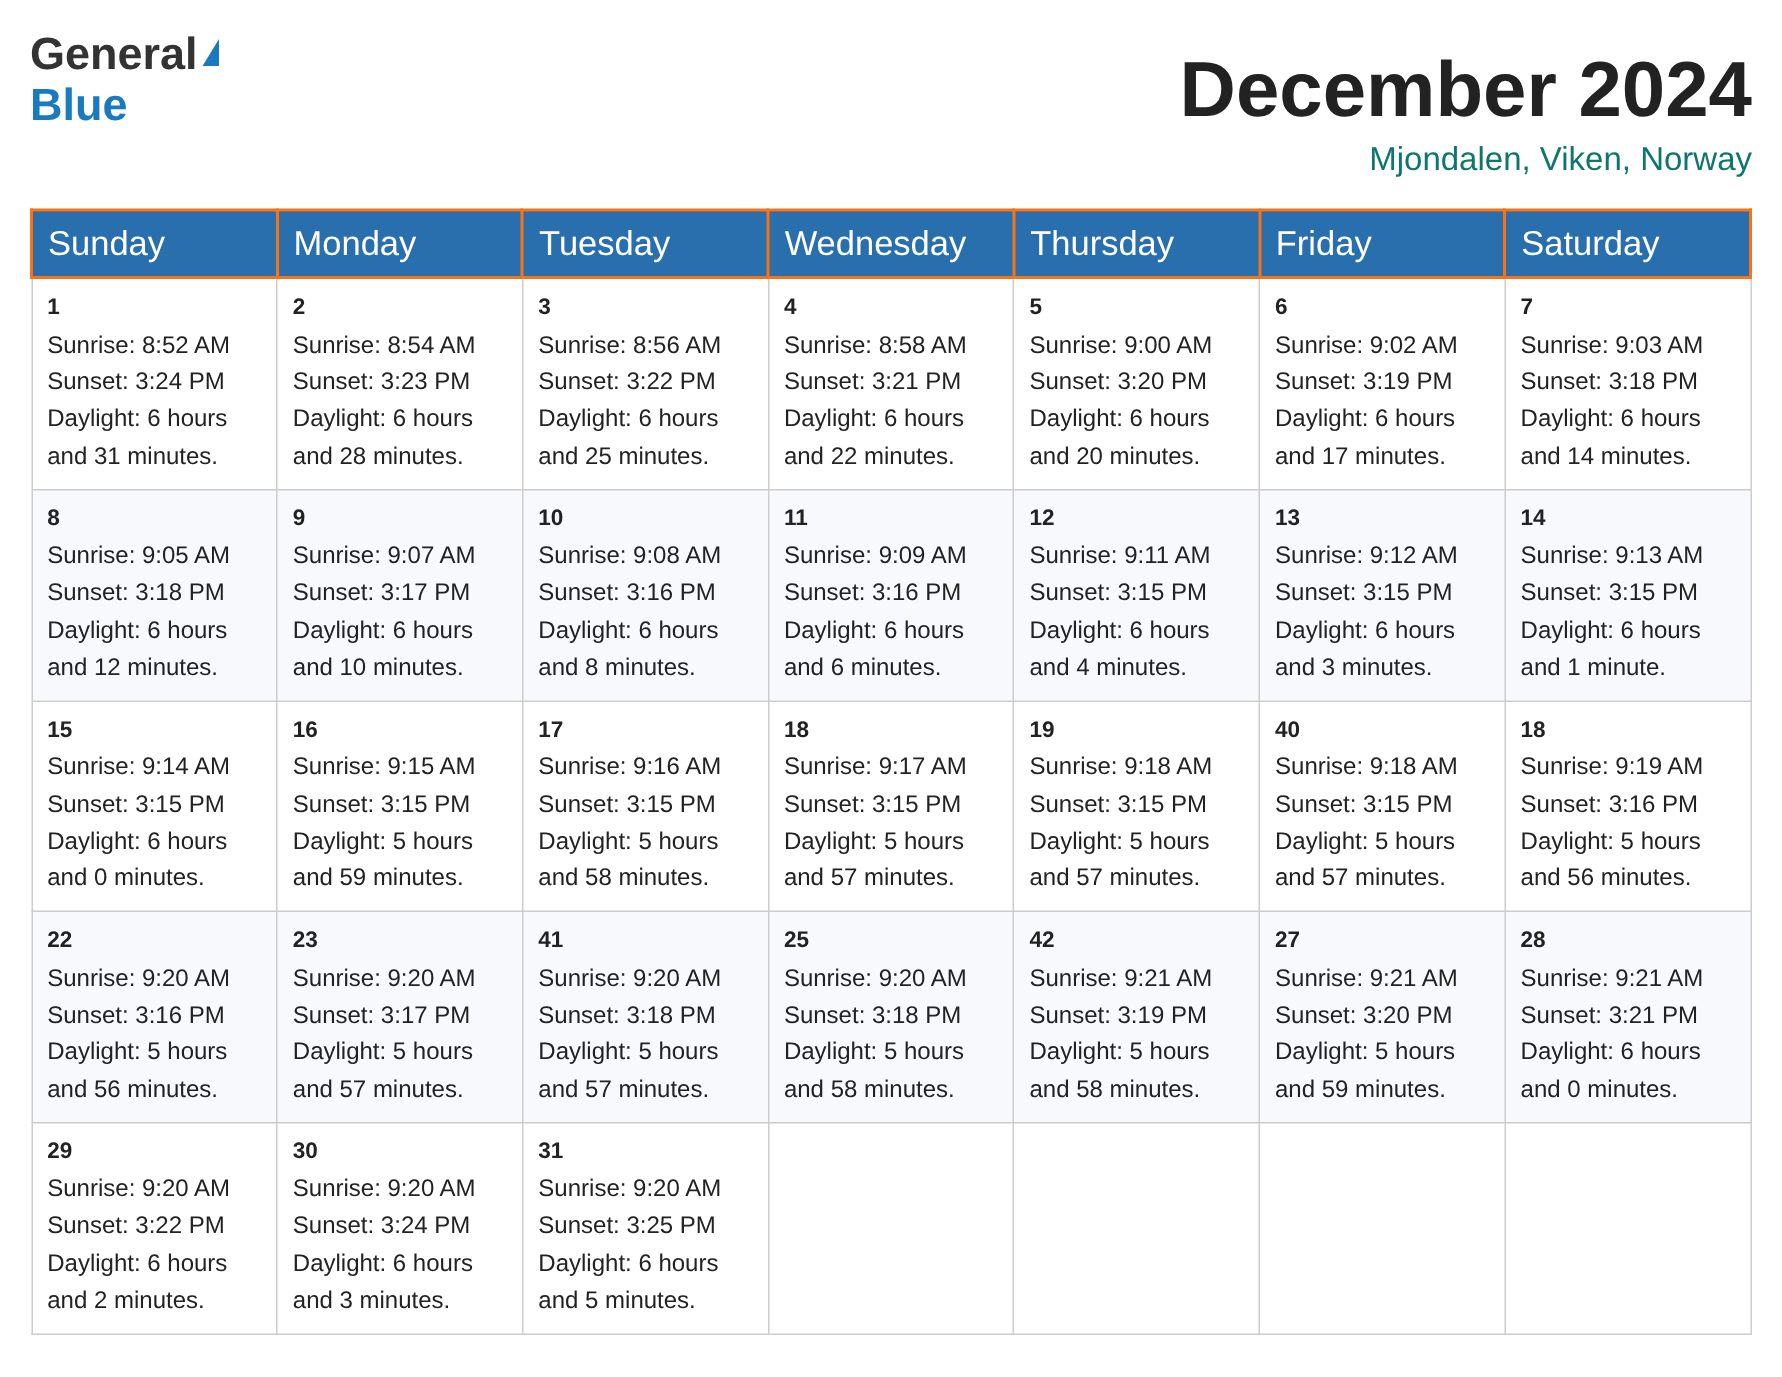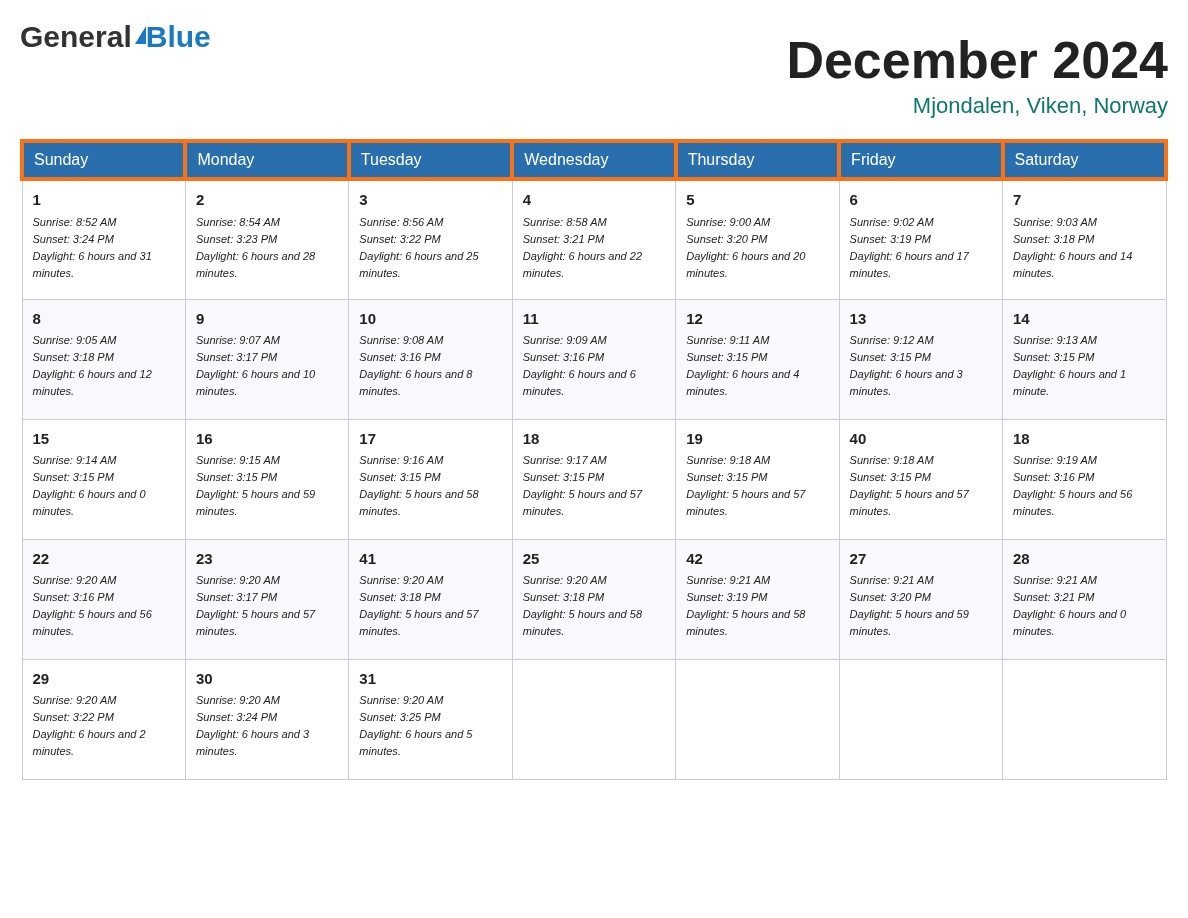--- a/index.html
+++ b/index.html
@@ -11,20 +11,21 @@
       padding: 20px;
     }
     .header {
       display: flex;
       justify-content: space-between;
       align-items: flex-start;
       margin-bottom: 20px;
     }
     .logo {
       display: flex;
+      flex-direction: column;
       align-items: flex-start;
     }
     .title-section {
       text-align: right;
     }
     .month-title {
       font-size: 52px;
       font-weight: bold;
       color: #222;
       line-height: 1.1;
@@ -36,47 +37,46 @@
       margin-top: 4px;
     }
     .calendar {
       width: 100%;
       border-collapse: collapse;
       table-layout: fixed;
     }
     .calendar th {
       background-color: #2a6fad;
       color: #fff;
-      font-size: 16px;
+      font-size: 23px;
       font-weight: normal;
       padding: 8px 10px;
       text-align: left;
-      border: 4px solid #f97316;
+      border: 2px solid #f97316;
     }
     .calendar td {
       vertical-align: top;
       padding: 8px 10px;
       border: 1px solid #ccc;
       font-size: 13.5px;
       color: #222;
       line-height: 1.5;
       min-height: 110px;
       height: 120px;
     }
     .calendar td .day-num {
       font-size: 15px;
       font-weight: bold;
       display: block;
       margin-bottom: 2px;
     }
     .calendar td .day-info {
-      font-size: 11px;
+      font-size: 16px;
       color: #222;
       line-height: 1.55;
-      font-style: italic;
     }
     .calendar tr:nth-child(even) td {
       background-color: #f7f9fc;
     }
     .calendar tr:nth-child(odd) td {
       background-color: #fff;
     }
     .calendar td.empty {
       background-color: #fff;
     }

